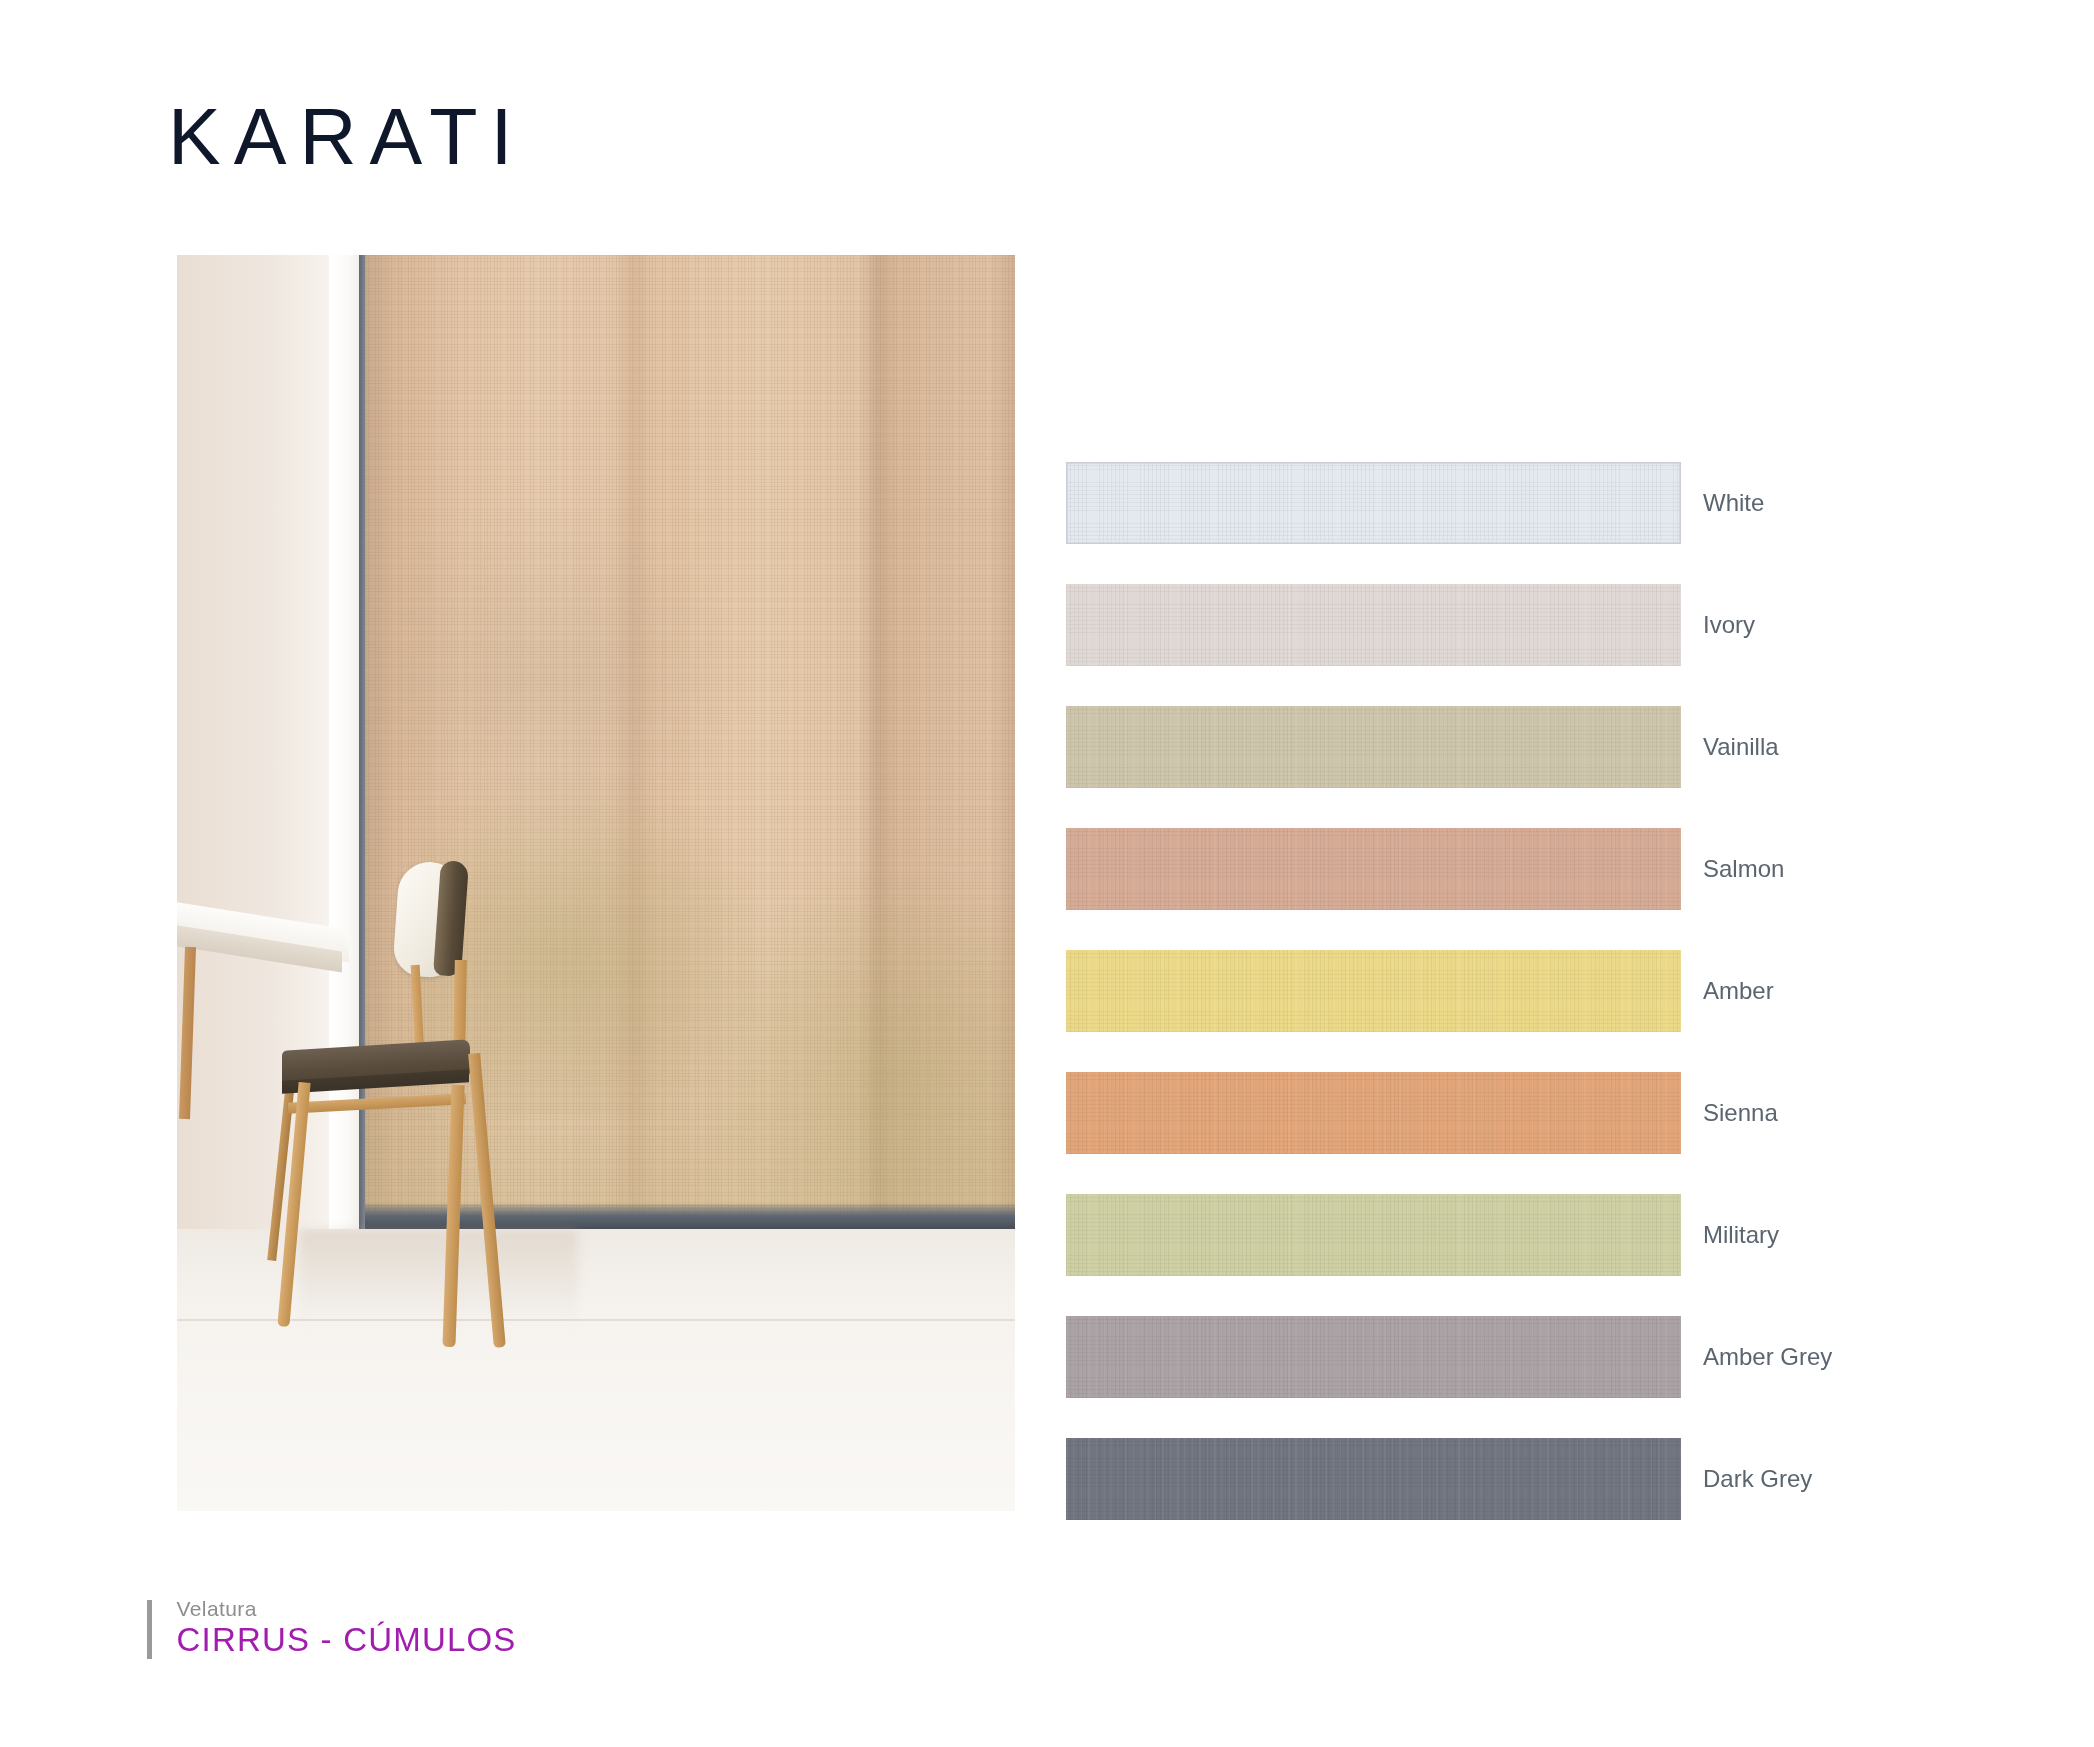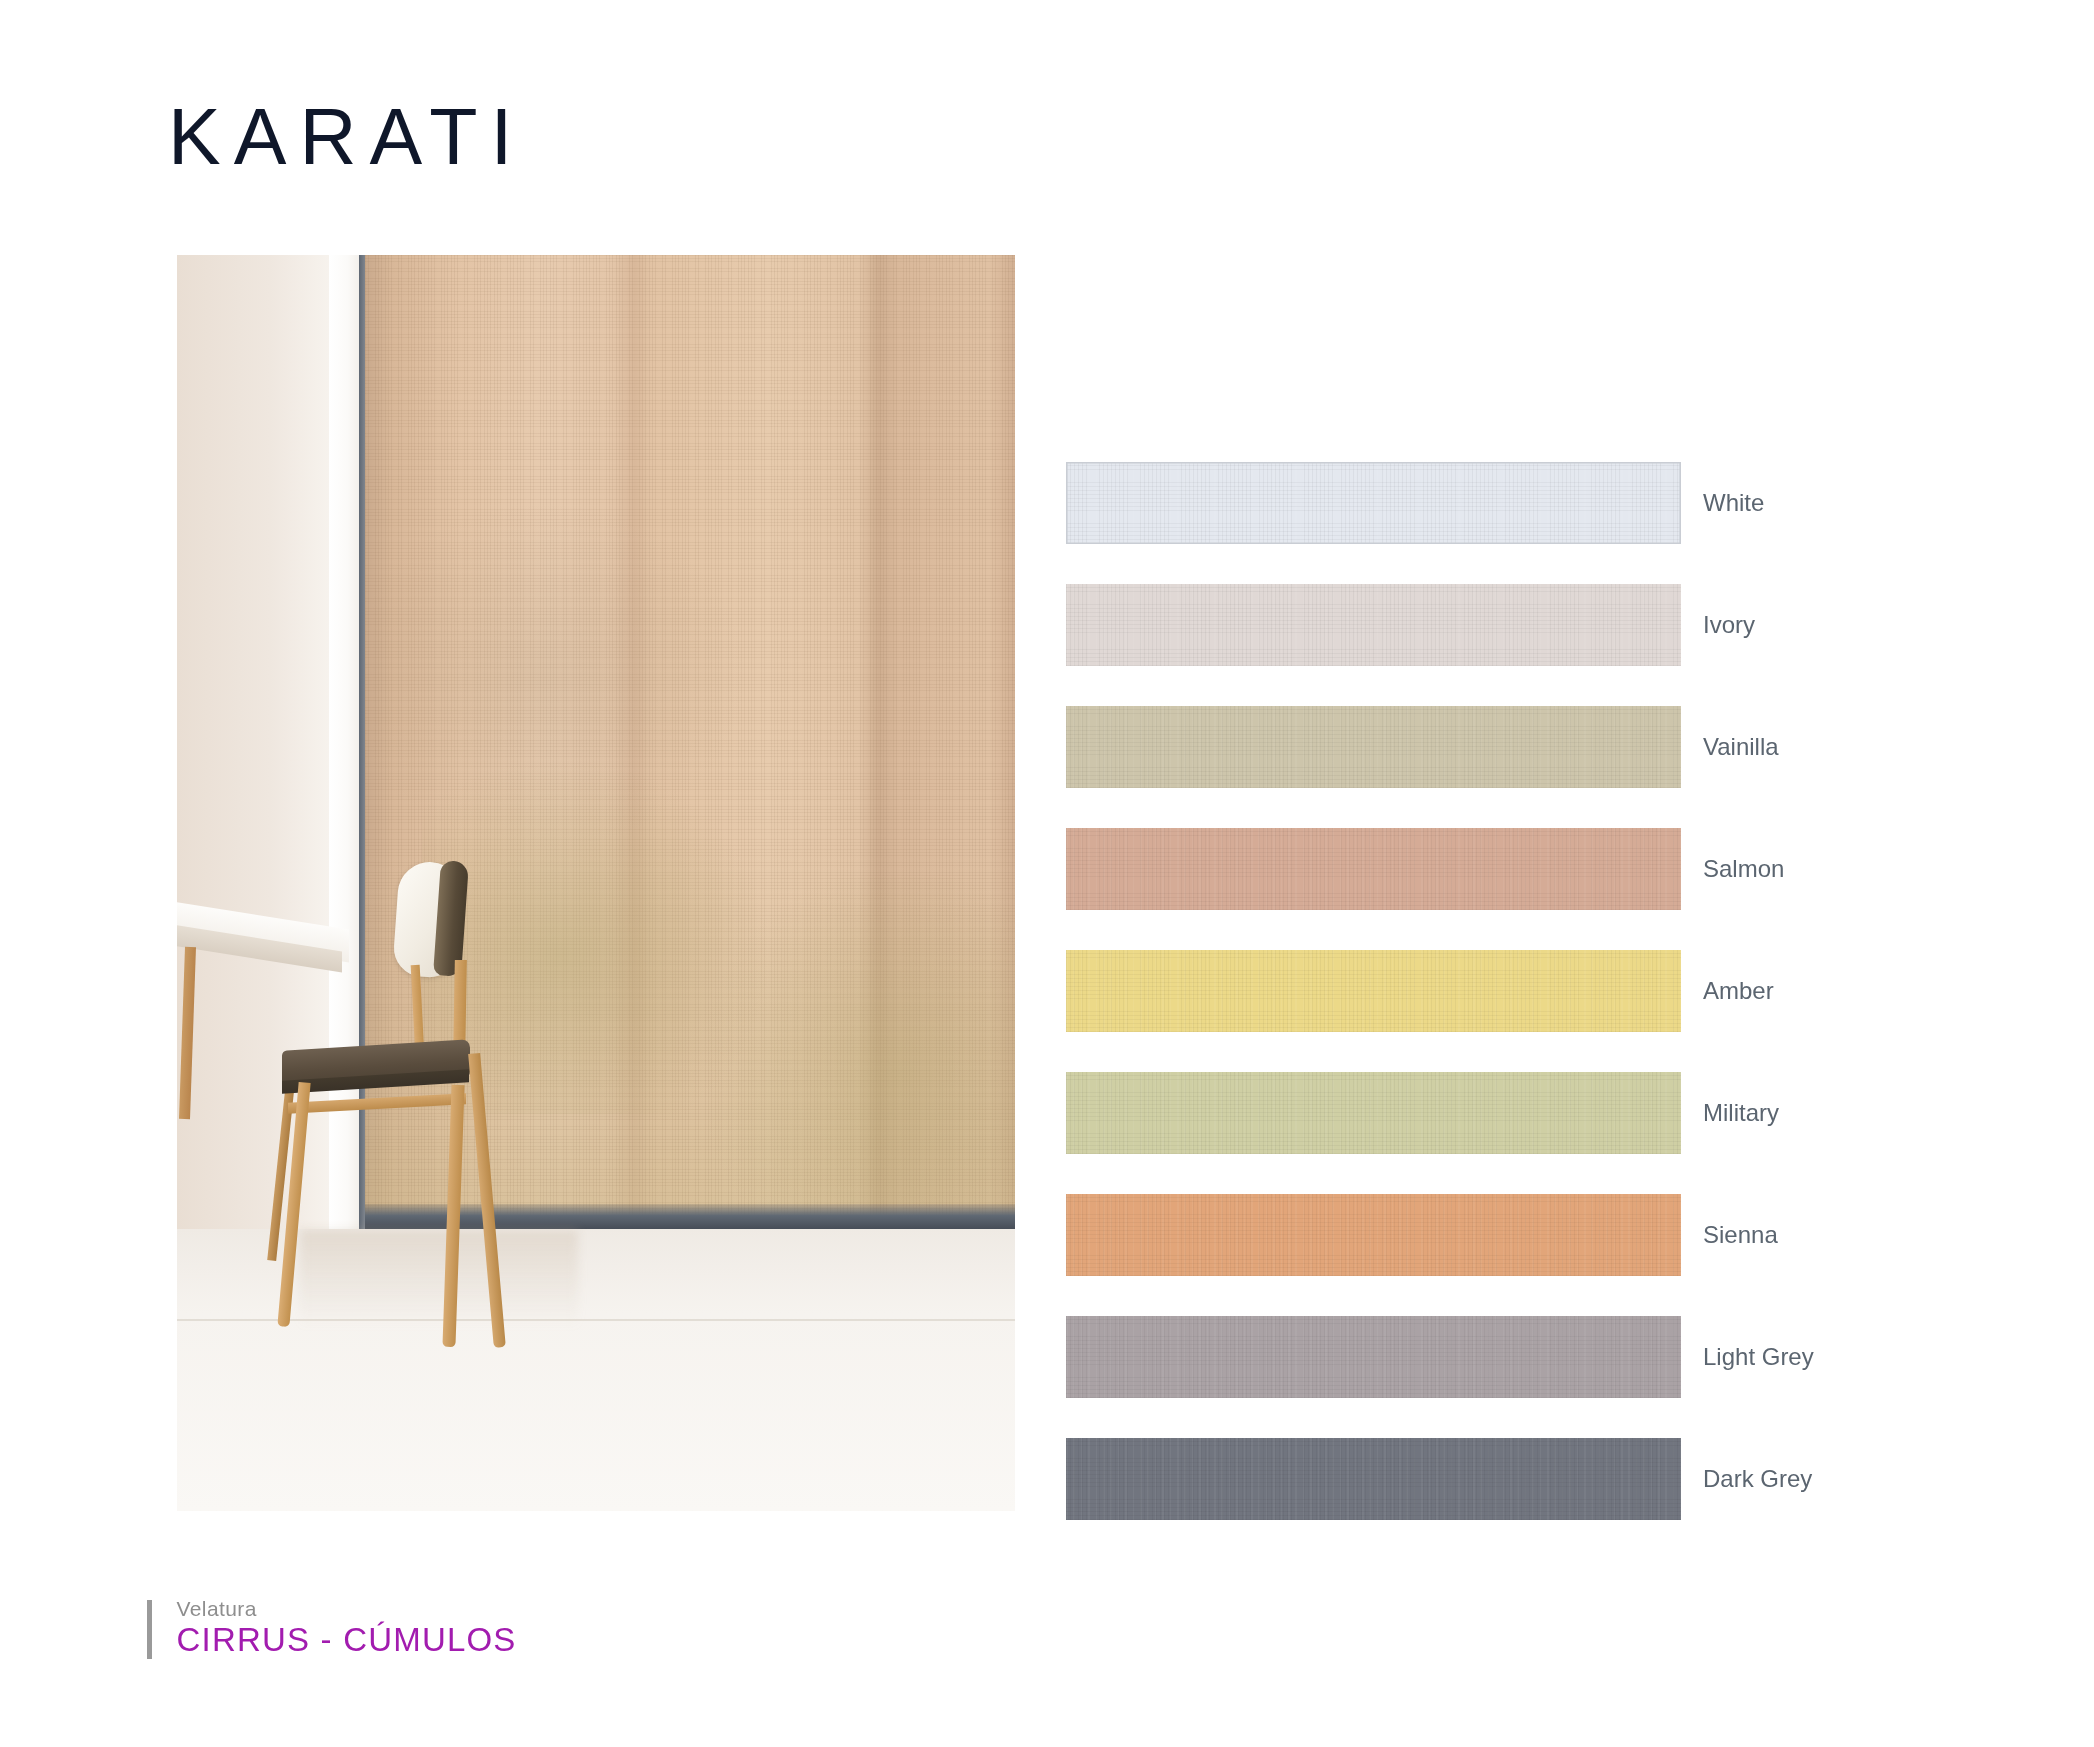--- a/index.html
+++ b/index.html
@@ -298,30 +298,30 @@
     </div>
     <div class="swatch-row">
       <div class="swatch-chip" style="background-color: rgb(213, 171, 150);"></div>
       <div class="swatch-label">Salmon</div>
     </div>
     <div class="swatch-row">
       <div class="swatch-chip" style="background-color: rgb(236, 217, 136);"></div>
       <div class="swatch-label">Amber</div>
     </div>
     <div class="swatch-row">
+      <div class="swatch-chip" style="background-color: rgb(226, 165, 121);"></div>
+      <div class="swatch-label">Sienna</div>
+    </div>
+    <div class="swatch-row">
       <div class="swatch-chip" style="background-color: rgb(207, 207, 164);"></div>
       <div class="swatch-label">Military</div>
     </div>
     <div class="swatch-row">
-      <div class="swatch-chip" style="background-color: rgb(226, 165, 121);"></div>
-      <div class="swatch-label">Sienna</div>
-    </div>
-    <div class="swatch-row">
       <div class="swatch-chip" style="background-color: rgb(170, 162, 165);"></div>
-      <div class="swatch-label">Light Grey</div>
+      <div class="swatch-label">Amber Grey</div>
     </div>
     <div class="swatch-row">
       <div class="swatch-chip" style="background-color: rgb(113, 117, 127);"></div>
       <div class="swatch-label">Dark Grey</div>
     </div>
   </div>
 
 <div id="footer">
   <div id="footer-bar"></div>
   <div id="footer-text">

